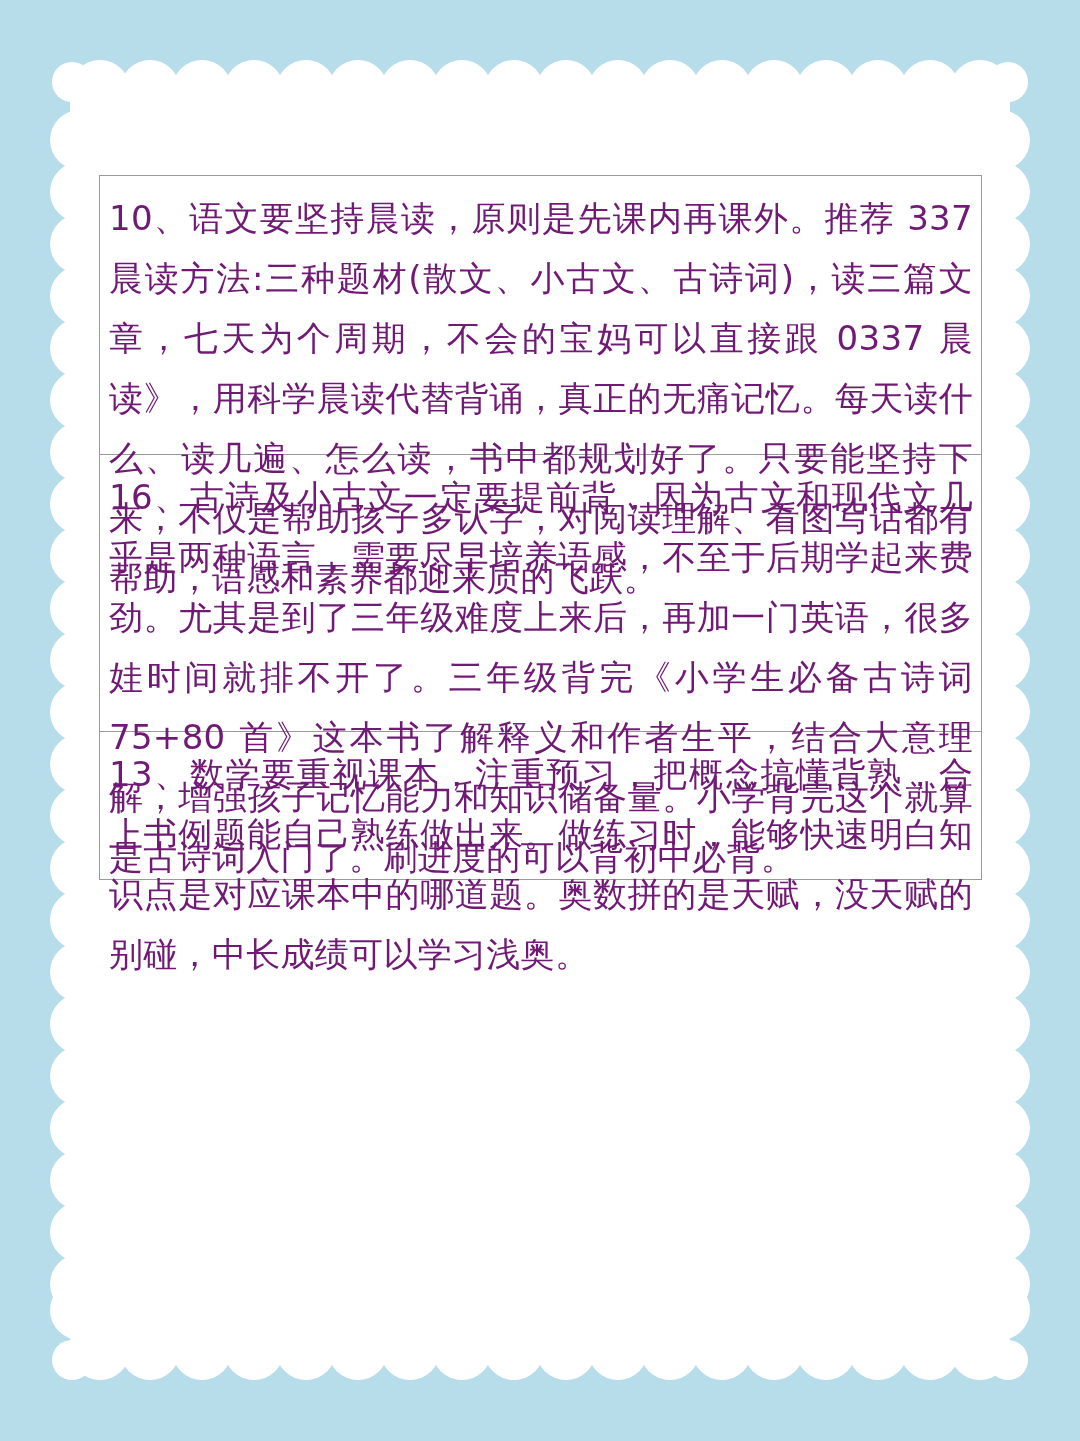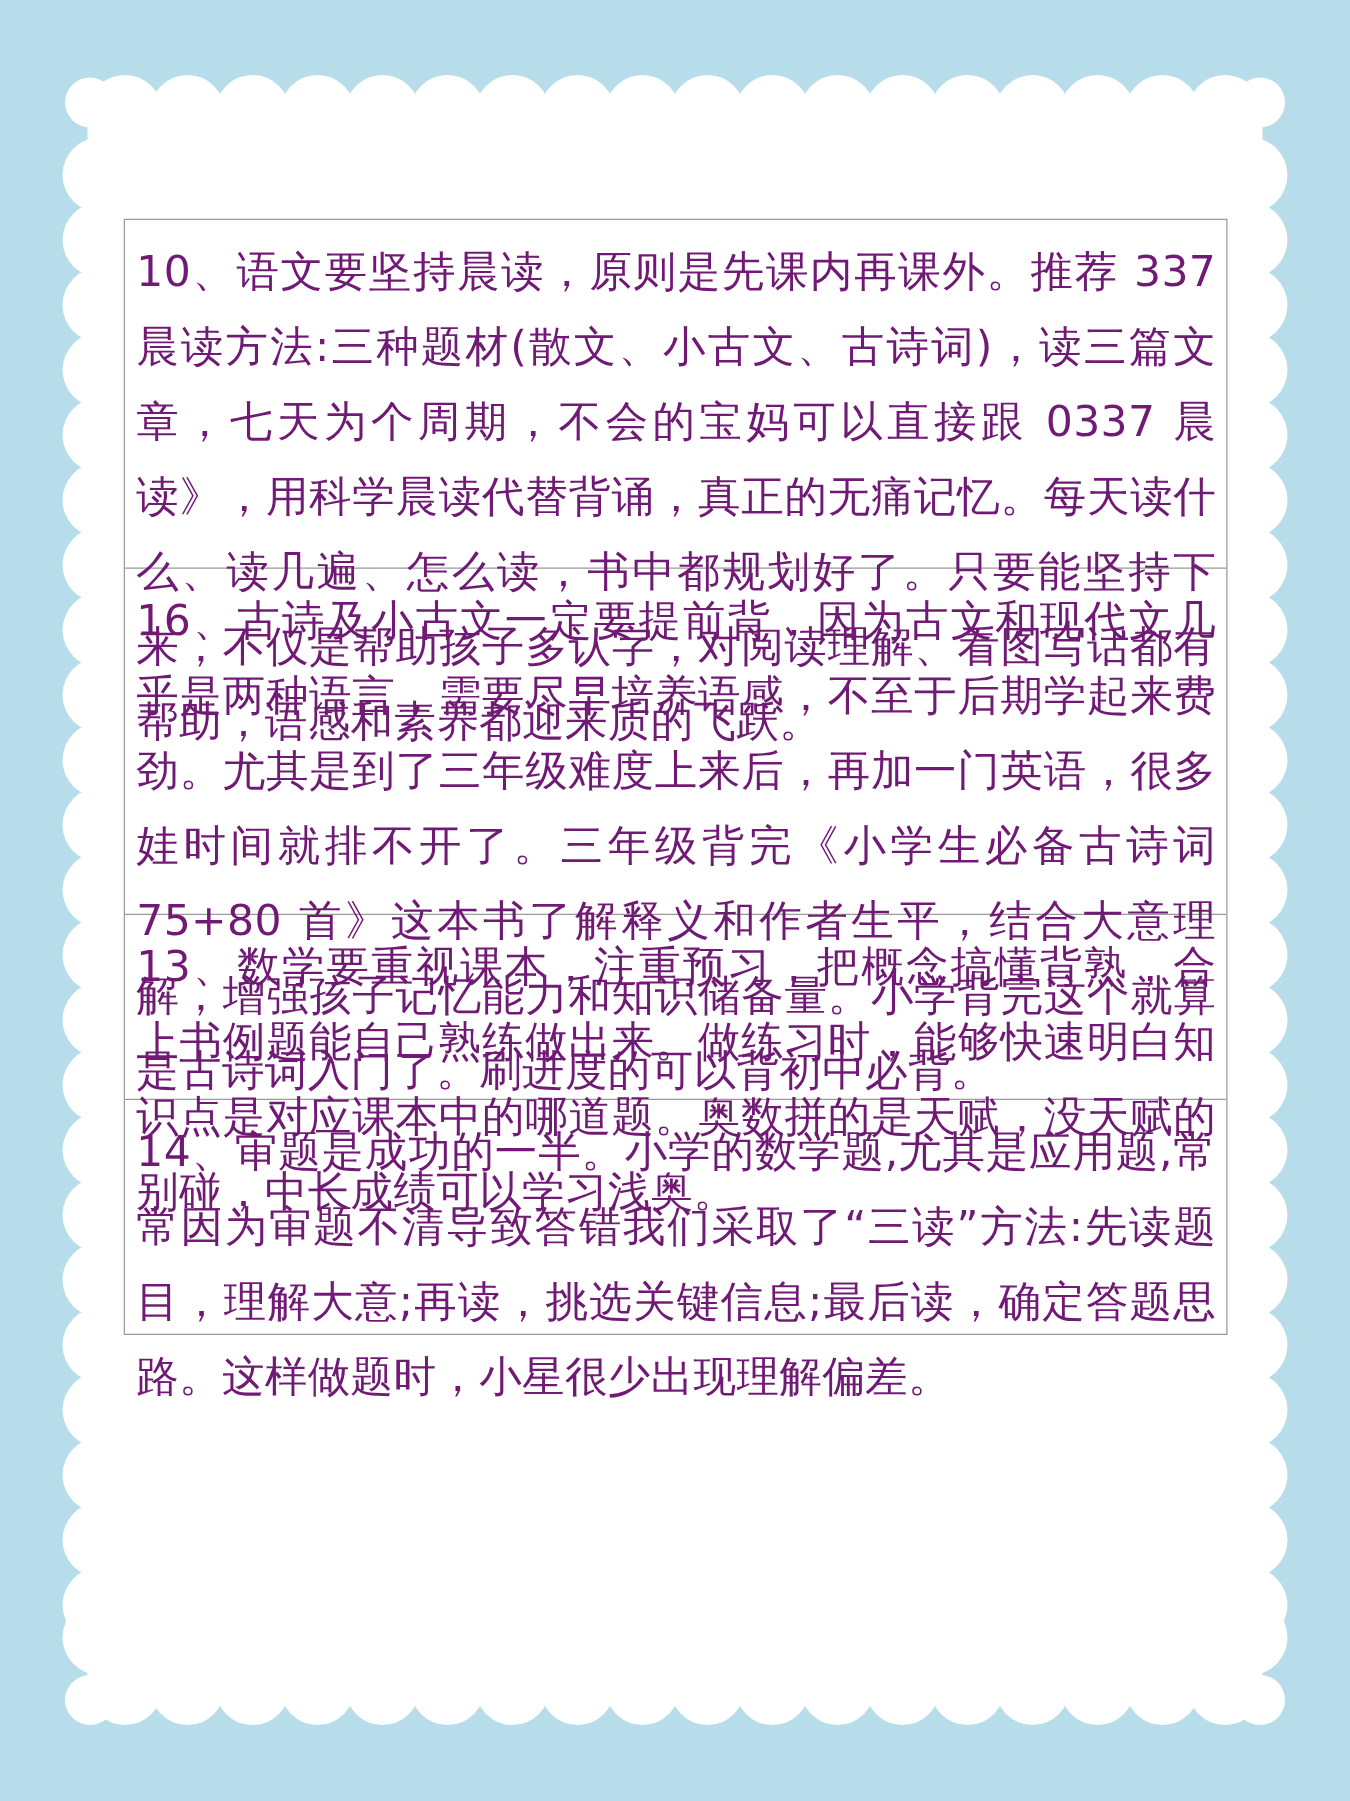--- a/index.html
+++ b/index.html
@@ -164,16 +164,13 @@
 <div class="table">
   <div class="row row-10">
     <span>10、语文要坚持晨读，原则是先课内再课外。推荐 337 晨读方法:三种题材(散文、小古文、古诗词)，读三篇文章，七天为个周期，不会的宝妈可以直接跟 0337 晨读》，用科学晨读代替背诵，真正的无痛记忆。每天读什么、读几遍、怎么读，书中都规划好了。只要能坚持下来，不仅是帮助孩子多认字，对阅读理解、看图写话都有帮助，语感和素养都迎来质的飞跃。</span>
   </div>
   <div class="row row-12">
     <span>16、古诗及小古文一定要提前背，因为古文和现代文几乎是两种语言，需要尽早培养语感，不至于后期学起来费劲。尤其是到了三年级难度上来后，再加一门英语，很多娃时间就排不开了。三年级背完《小学生必备古诗词 75+80 首》这本书了解释义和作者生平，结合大意理解，增强孩子记忆能力和知识储备量。小学背完这个就算是古诗词入门了。刷进度的可以背初中必背。</span>
   </div>
   <div class="row row-13">
     <span>13、数学要重视课本，注重预习，把概念搞懂背熟，合上书例题能自己熟练做出来。做练习时，能够快速明白知识点是对应课本中的哪道题。奥数拼的是天赋，没天赋的别碰，中长成绩可以学习浅奥。</span>
   </div>
-  <div class="row row-14">
-    <span>14、审题是成功的一半。小学的数学题,尤其是应用题,常常因为审题不清导致答错我们采取了“三读”方法:先读题目，理解大意;再读，挑选关键信息;最后读，确定答题思路。这样做题时，小星很少出现理解偏差。</span>
-  </div>
 </div>
 
 </body></html>

